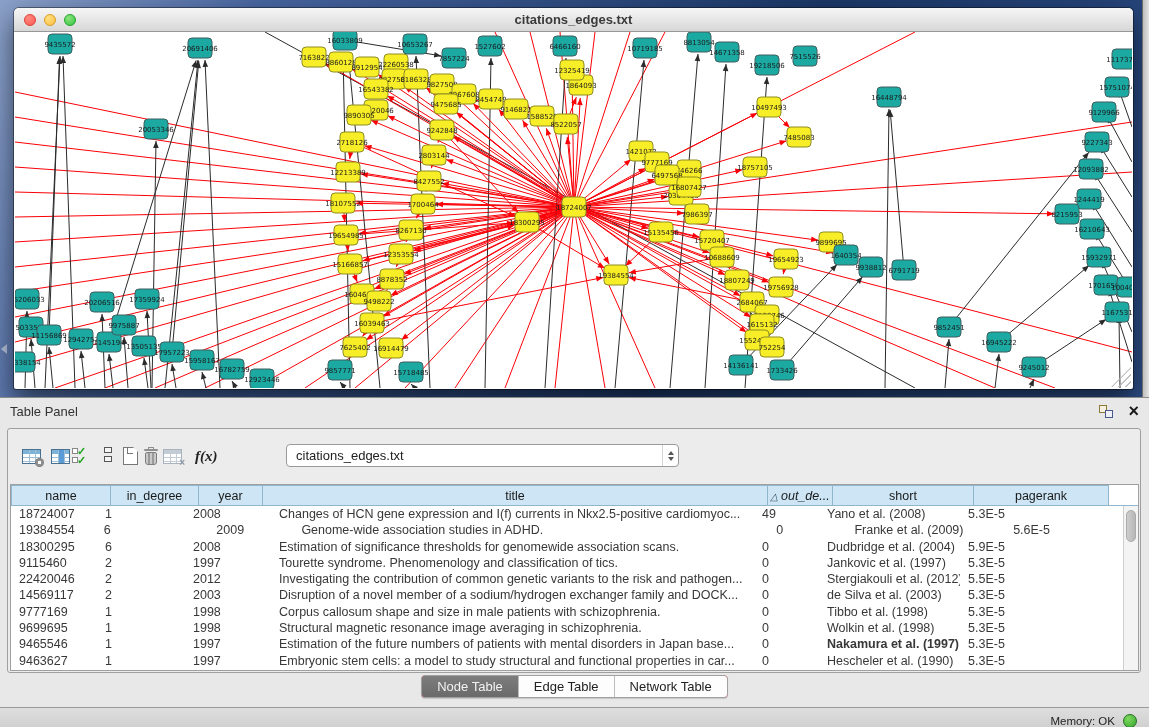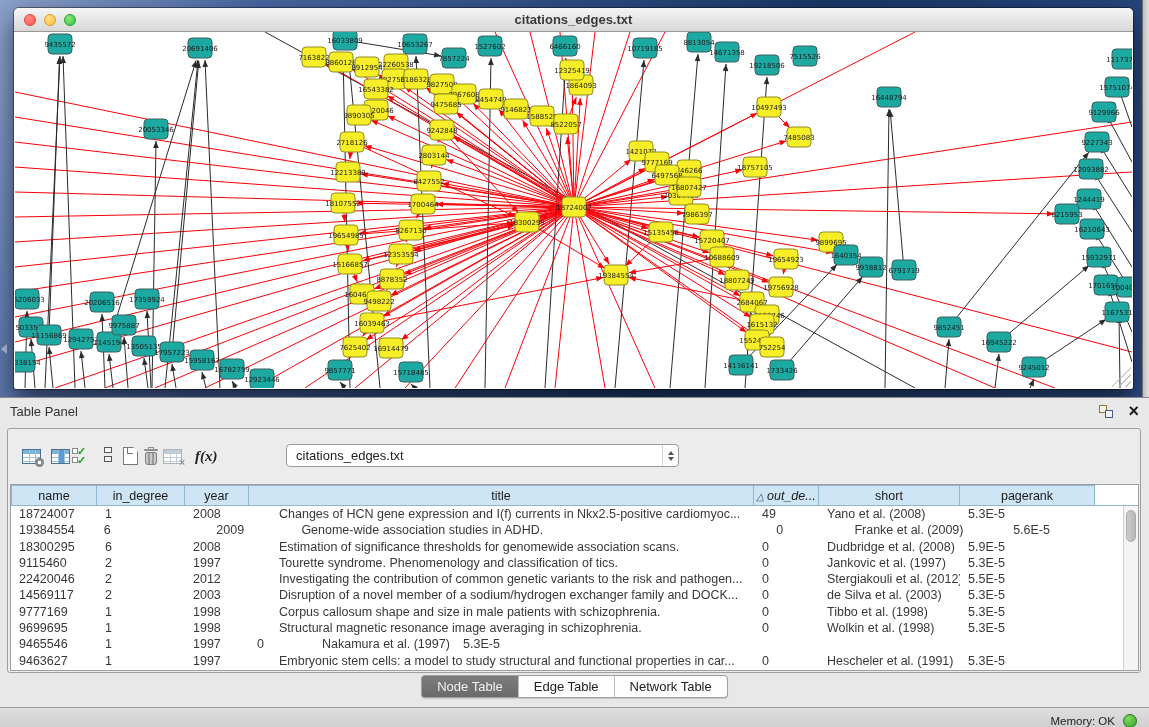--- a/index.html
+++ b/index.html
@@ -1007,21 +1007,21 @@
         <span class="combo-text">citations_edges.txt</span>
         <span class="combo-stepper">
             <span class="arr-up"></span>
             <span class="arr-dn"></span>
           </span>
       </div>
     </div>
 
     <div class="table-wrap">
       <div class="thead" id="thead">
-          <div class="th" style="width: 86px;">name</div>
+          <div class="th" style="width: 100px;">name</div>
           <div class="th" style="width: 88px;">in_degree</div>
           <div class="th" style="width: 64px;">year</div>
           <div class="th" style="width: 505px;">title</div>
           <div class="th" style="width: 65px; font-style: italic;"><span class="sortg">△</span>out_de...</div>
           <div class="th" style="width: 141px;">short</div>
           <div class="th" style="width: 135px;">pagerank</div>
           <div class="th-filler"></div>
         </div>
       <div id="tbody">
           <div class="tr">
@@ -1041,21 +1041,21 @@
             <div class="td" style="width: 65px;">0</div>
             <div class="td" style="width: 141px; margin-left: 14px;">Franke et al. (2009)</div>
             <div class="td" style="width: 135px; margin-left: 20px;">5.6E-5</div>
           </div>
           <div class="tr">
             <div class="td" style="width: 86px;">18300295</div>
             <div class="td" style="width: 88px;">6</div>
             <div class="td" style="width: 64px;">2008</div>
             <div class="td title-col" style="width: 505px;">Estimation of significance thresholds for genomewide association scans.</div>
             <div class="td" style="width: 65px;">0</div>
-            <div class="td" style="width: 141px;">Dudbridge et al. (2008)</div>
+            <div class="td" style="width: 141px;">Dudbridge et al. (2004)</div>
             <div class="td" style="width: 135px;">5.9E-5</div>
           </div>
           <div class="tr">
             <div class="td" style="width: 86px;">9115460</div>
             <div class="td" style="width: 88px;">2</div>
             <div class="td" style="width: 64px;">1997</div>
             <div class="td title-col" style="width: 505px;">Tourette syndrome. Phenomenology and classification of tics.</div>
             <div class="td" style="width: 65px;">0</div>
             <div class="td" style="width: 141px;">Jankovic et al. (1997)</div>
             <div class="td" style="width: 135px;">5.3E-5</div>
@@ -1093,31 +1093,32 @@
             <div class="td" style="width: 64px;">1998</div>
             <div class="td title-col" style="width: 505px;">Structural magnetic resonance image averaging in schizophrenia.</div>
             <div class="td" style="width: 65px;">0</div>
             <div class="td" style="width: 141px;">Wolkin et al. (1998)</div>
             <div class="td" style="width: 135px;">5.3E-5</div>
           </div>
           <div class="tr">
             <div class="td" style="width: 86px;">9465546</div>
             <div class="td" style="width: 88px;">1</div>
             <div class="td" style="width: 64px;">1997</div>
+            <div class="td title-col" style="width: 505px;">Estimation of the future numbers of patients with mental disorders in Japan base...</div>
             <div class="td" style="width: 65px;">0</div>
-            <div class="td" style="width: 141px;">Nakamura et al. (1997)</div>
+            <div class="td" style="width: 141px; font-weight: bold;">Nakamura et al. (1997)</div>
             <div class="td" style="width: 135px;">5.3E-5</div>
           </div>
           <div class="tr">
             <div class="td" style="width: 86px;">9463627</div>
             <div class="td" style="width: 88px;">1</div>
             <div class="td" style="width: 64px;">1997</div>
             <div class="td title-col" style="width: 505px;">Embryonic stem cells: a model to study structural and functional properties in car...</div>
             <div class="td" style="width: 65px;">0</div>
-            <div class="td" style="width: 141px;">Hescheler et al. (1991)</div>
+            <div class="td" style="width: 141px;">Hescheler et al. (1990)</div>
             <div class="td" style="width: 135px;">5.3E-5</div>
           </div>
         </div>
       <div class="vscroll">
         <div class="vthumb"></div>
       </div>
     </div>
   </div>
 
   <div class="tabs">

